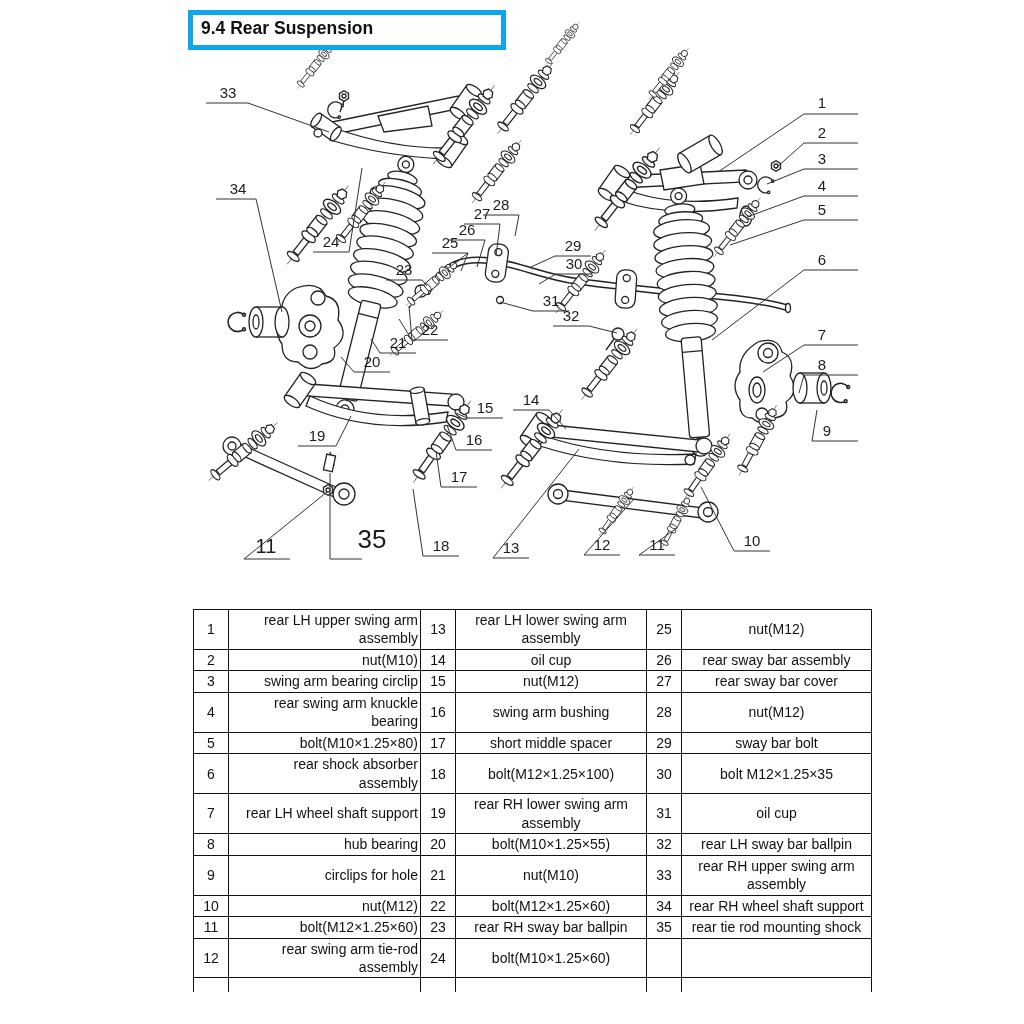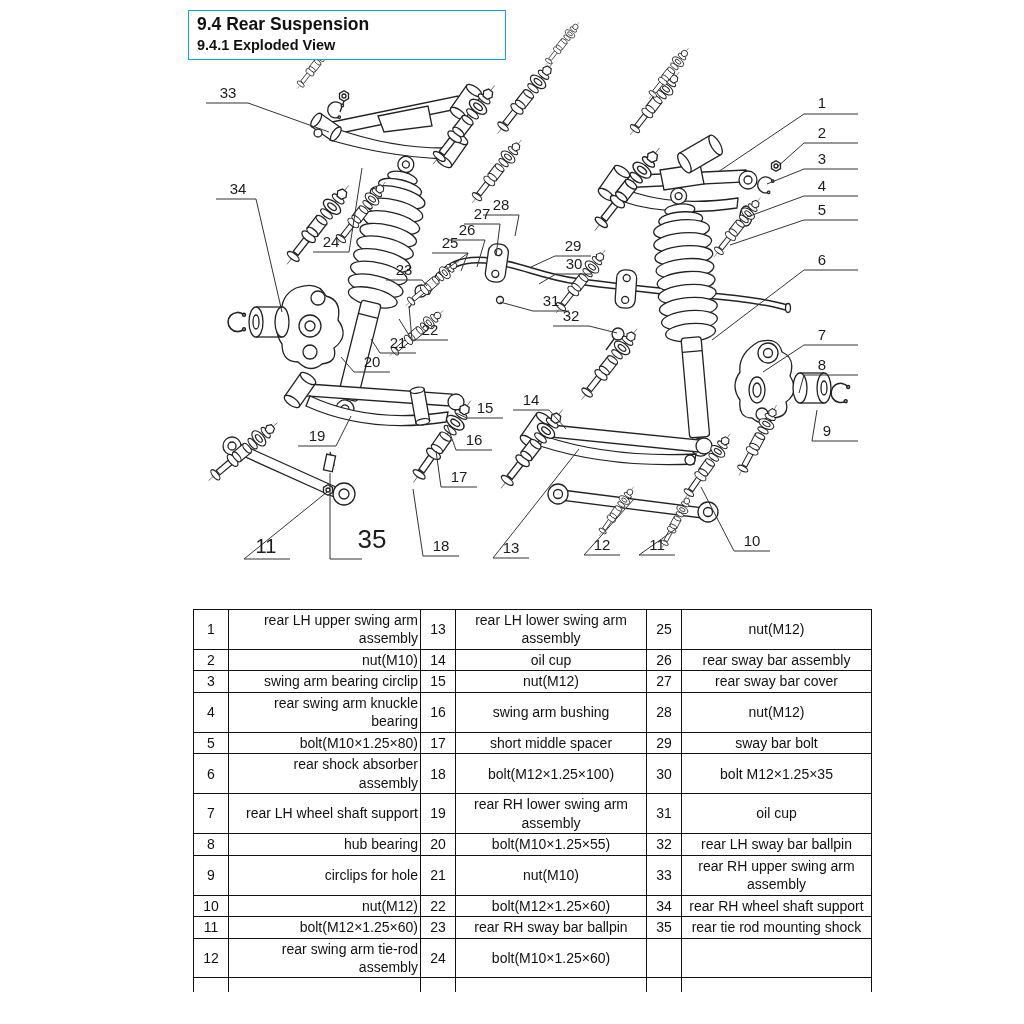--- a/index.html
+++ b/index.html
@@ -1,19 +1,19 @@
 <!DOCTYPE html>
 <html><head>
 <meta charset="utf-8">
 <style>
   html,body{margin:0;padding:0;background:#ffffff;}
   .page{position:relative;width:1024px;height:1024px;background:#fff;overflow:hidden;
         font-family:"Liberation Sans",sans-serif;color:#111;}
   .title-box{position:absolute;left:188px;top:10px;width:318px;box-sizing:border-box;
-             border:1px solid #0ea5e9;padding:3px 8px 5px 8px;background:#fff;z-index:3;}
+             border:5px solid #0ea5e9;padding:3px 8px 5px 8px;background:#fff;z-index:3;}
   .t1{font-size:17.5px;font-weight:bold;line-height:1.25;}
   .t2{font-size:14.5px;font-weight:bold;line-height:1.25;}
   svg.diagram{position:absolute;left:0;top:0;width:1024px;height:1024px;z-index:1;}
   svg .ln{stroke:#222;stroke-width:1.3;fill:none;}
   svg .fw{stroke:#222;stroke-width:1.3;fill:#fff;}
   svg .thin{stroke:#444;stroke-width:0.7;fill:none;}
   svg .leader{stroke:#333;stroke-width:1;fill:none;}
   svg text.callout{font-family:"Liberation Sans",sans-serif;fill:#1c1c1c;text-anchor:middle;}
   table.parts{position:absolute;left:193px;top:609px;width:648px;z-index:2;
               border-collapse:collapse;table-layout:fixed;background:#fff;
@@ -26,21 +26,20 @@
   table.parts td.d3{width:185px;}
   table.parts tr.partial td{height:12px;border-bottom:none;}
 </style>
 </head>
 <body>
 
 <div class="page">
 
   <div class="title-box">
     <div class="t1">9.4 Rear Suspension</div>
-    <div class="t2">9.4.1 Exploded View</div>
   </div>
 
   <svg class="diagram" viewBox="0 0 1024 1024">
     <defs>
 
       <g id="stk">
         <line x1="-8" y1="0" x2="92" y2="0" class="thin"></line>
         <ellipse cx="2" cy="0" rx="3" ry="7" class="fw"></ellipse>
         <rect x="6" y="-3.2" width="18" height="6.4" class="fw"></rect>
         <ellipse cx="27" cy="0" rx="4" ry="8" class="fw"></ellipse>

